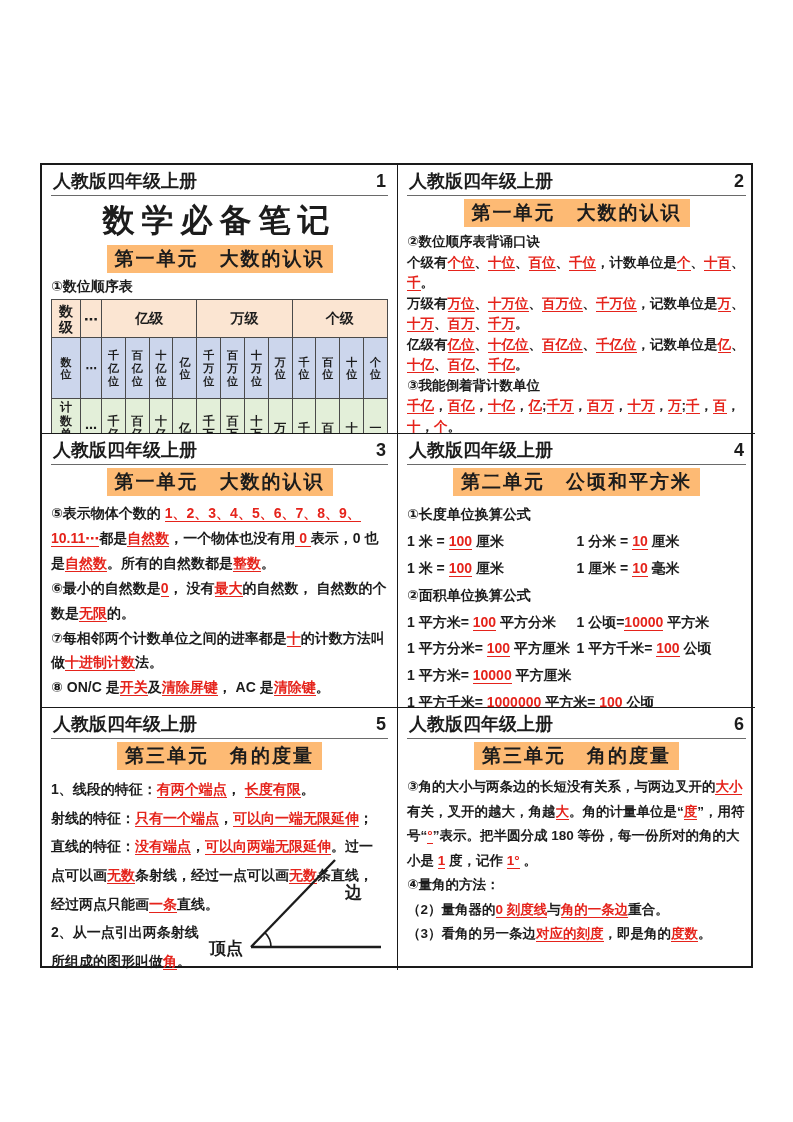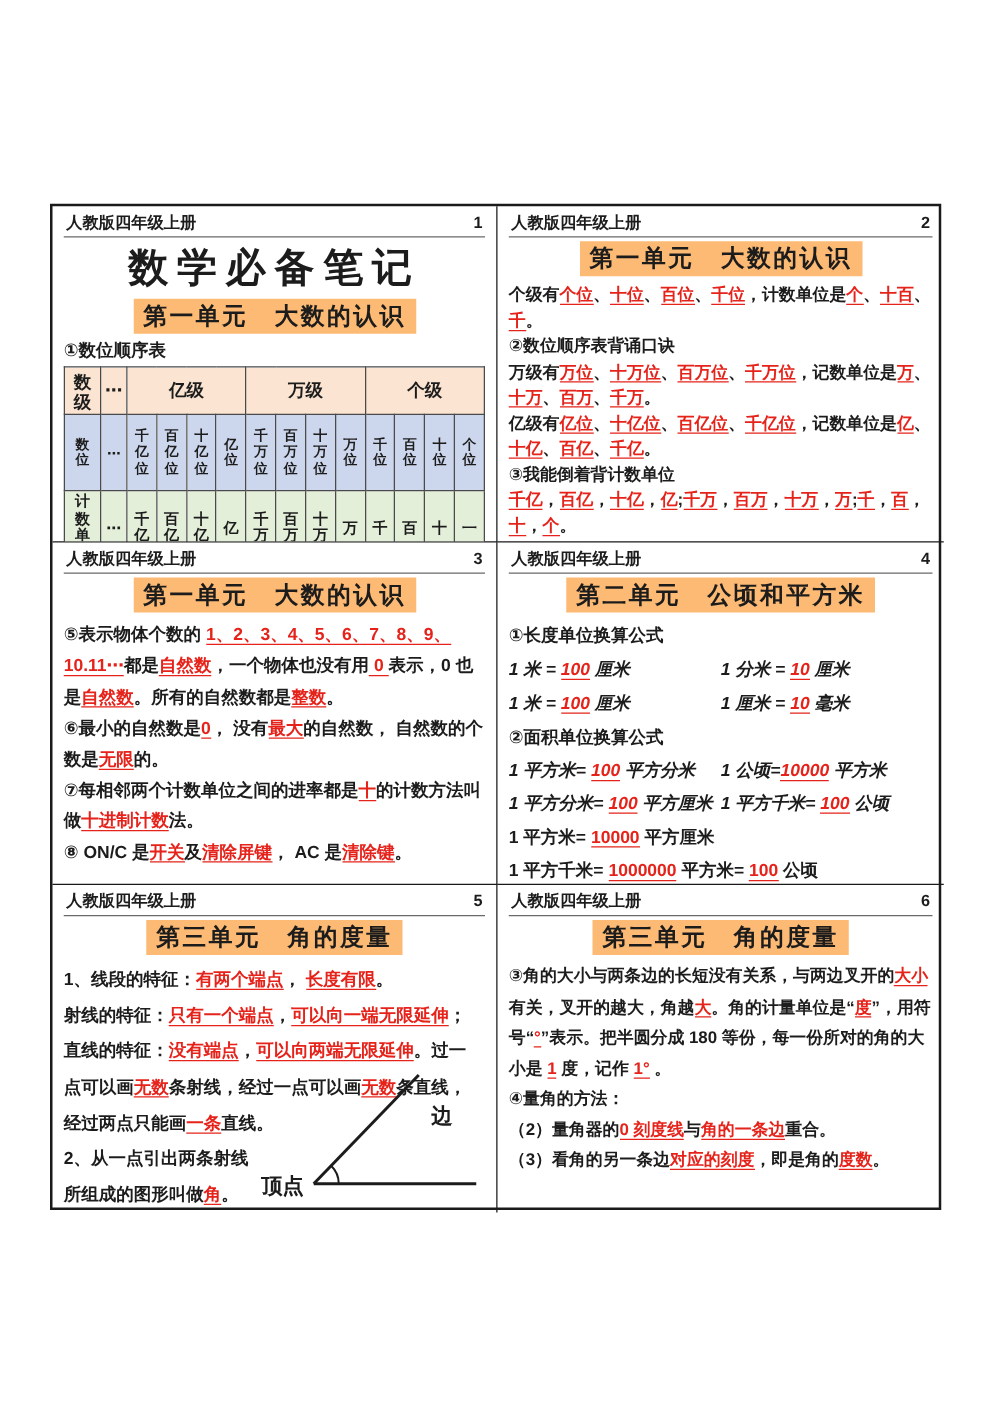--- a/index.html
+++ b/index.html
@@ -7,37 +7,37 @@
   .sheet{position:relative;width:793px;height:1122px;background:#fff;margin:0 auto;overflow:hidden;}
   .grid{position:absolute;left:40px;top:163px;width:713px;height:805px;
         display:grid;grid-template-columns:356px 357px;grid-template-rows:269px 274px 262px;
         border:2px solid #1a1a1a;box-sizing:border-box;}
   .cell{box-sizing:border-box;padding:3px 9px 4px;overflow:hidden;position:relative;
         border-right:1.5px solid #1a1a1a;border-bottom:1.5px solid #1a1a1a;}
   .cell:nth-child(2n){border-right:none;}
   .cell:nth-child(5),.cell:nth-child(6){border-bottom:none;}
 
   .pg-header{display:flex;justify-content:space-between;align-items:baseline;
-             font-weight:bold;font-size:13px;border-bottom:1px solid #6a6a6a;
+             font-weight:bold;font-size:18px;border-bottom:1px solid #6a6a6a;
              padding:1px 2px 2px 2px;}
   .doc-title{text-align:center;font-size:32px;font-weight:bold;letter-spacing:7px;margin:3px 0 2px;}
   .unit-wrap{text-align:center;margin:3px 0 5px;}
   .unit{display:inline-block;background:#fdba74;font-size:19px;font-weight:bold;
         padding:1px 8px;letter-spacing:2px;}
   .p1 .unit-wrap{margin:0 0 2px;}
 
   .content{font-weight:bold;}
   .c1{font-size:14px;line-height:1.6;}
   .c2{font-size:13.5px;line-height:1.52;}
   .c3{font-size:14px;line-height:1.78;}
   .c4{font-size:14px;line-height:1.92;}
   .c5{font-size:14px;line-height:2.05;}
   .c6{font-size:13.5px;line-height:1.82;}
   .line{font-weight:bold;}
-  .line.cols{display:flex;font-style:italic;}
+  .line.cols{display:flex;}
   .half{flex:1 1 50%;}
   .red{color:#e5231b;}
   .u{border-bottom:1.6px solid #e5231b;padding-bottom:0px;}
 
   .ntable{border-collapse:collapse;width:100%;margin-top:2px;table-layout:fixed;}
   .ntable td{border:1px solid #4a4a4a;text-align:center;vertical-align:middle;
              font-weight:bold;padding:0;overflow:hidden;}
   .r1 td{background:#fbe5d2;font-size:14px;height:37px;}
   .r2 td{background:#ccd6ec;font-size:11px;height:60px;}
   .r3 td{background:#e3efd9;font-size:12px;height:58px;}
@@ -123,22 +123,22 @@
       </table>
     </section>
 
     <section class="cell">
       <div class="pg-header">
         <span>人教版四年级上册</span>
         <span>2</span>
       </div>
       <div class="unit-wrap"><span class="unit">第一单元　大数的认识</span></div>
       <div class="content c2">
+          <div class="line"><span>②数位顺序表背诵口诀</span></div>
           <div class="line"><span>个级有</span><span class="red u">个位</span><span>、</span><span class="red u">十位</span><span>、</span><span class="red u">百位</span><span>、</span><span class="red u">千位</span><span>，计数单位是</span><span class="red u">个</span><span>、</span><span class="red u">十百</span><span>、</span><span class="red u">千</span><span>。</span></div>
-          <div class="line"><span>②数位顺序表背诵口诀</span></div>
           <div class="line"><span>万级有</span><span class="red u">万位</span><span>、</span><span class="red u">十万位</span><span>、</span><span class="red u">百万位</span><span>、</span><span class="red u">千万位</span><span>，记数单位是</span><span class="red u">万</span><span>、</span><span class="red u">十万</span><span>、</span><span class="red u">百万</span><span>、</span><span class="red u">千万</span><span>。</span></div>
           <div class="line"><span>亿级有</span><span class="red u">亿位</span><span>、</span><span class="red u">十亿位</span><span>、</span><span class="red u">百亿位</span><span>、</span><span class="red u">千亿位</span><span>，记数单位是</span><span class="red u">亿</span><span>、</span><span class="red u">十亿</span><span>、</span><span class="red u">百亿</span><span>、</span><span class="red u">千亿</span><span>。</span></div>
           <div class="line"><span>③我能倒着背计数单位</span></div>
           <div class="line"><span class="red u">千亿</span><span>，</span><span class="red u">百亿</span><span>，</span><span class="red u">十亿</span><span>，</span><span class="red u">亿</span><span>;</span><span class="red u">千万</span><span>，</span><span class="red u">百万</span><span>，</span><span class="red u">十万</span><span>，</span><span class="red u">万</span><span>;</span><span class="red u">千</span><span>，</span><span class="red u">百</span><span>，</span><span class="red u">十</span><span>，</span><span class="red u">个</span><span>。</span></div>
           <div class="line"><span>④我国每</span><span class="red u">四</span><span>个数位是一级，每相邻两个计数单位之间的进率都是</span></div>
         </div>
     </section>
 
     <section class="cell">
       <div class="pg-header">

